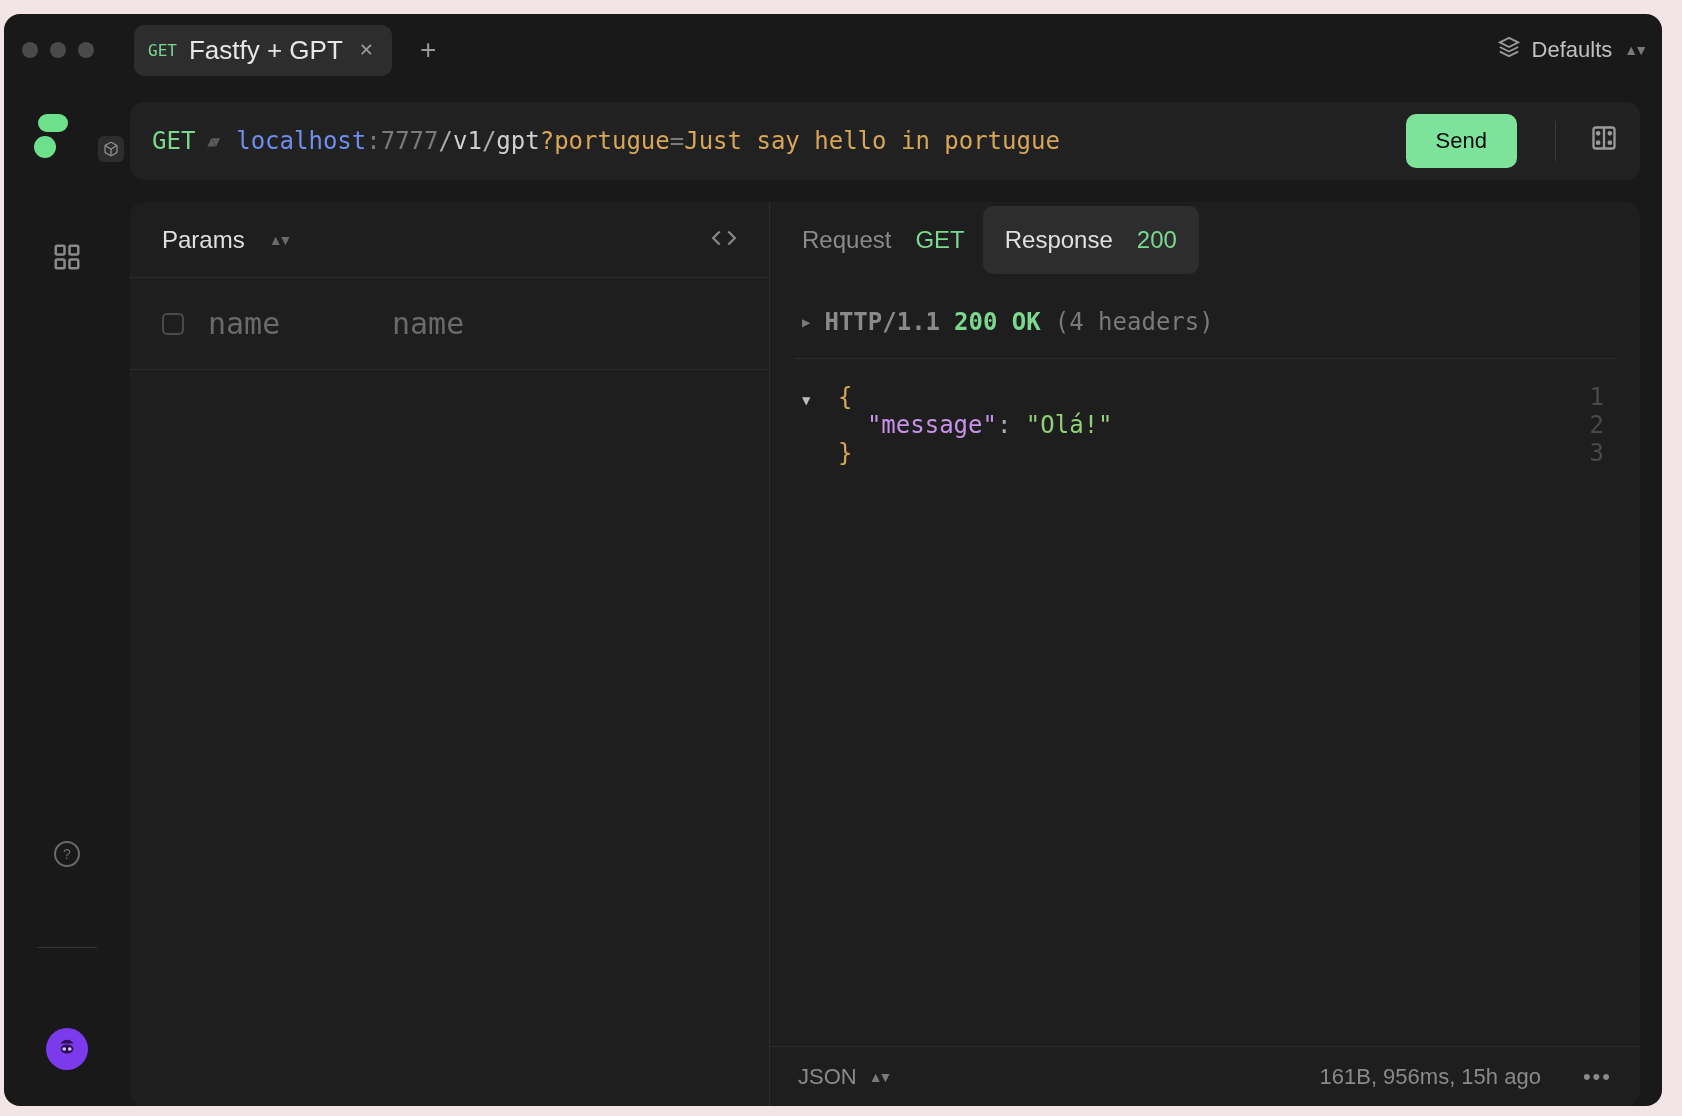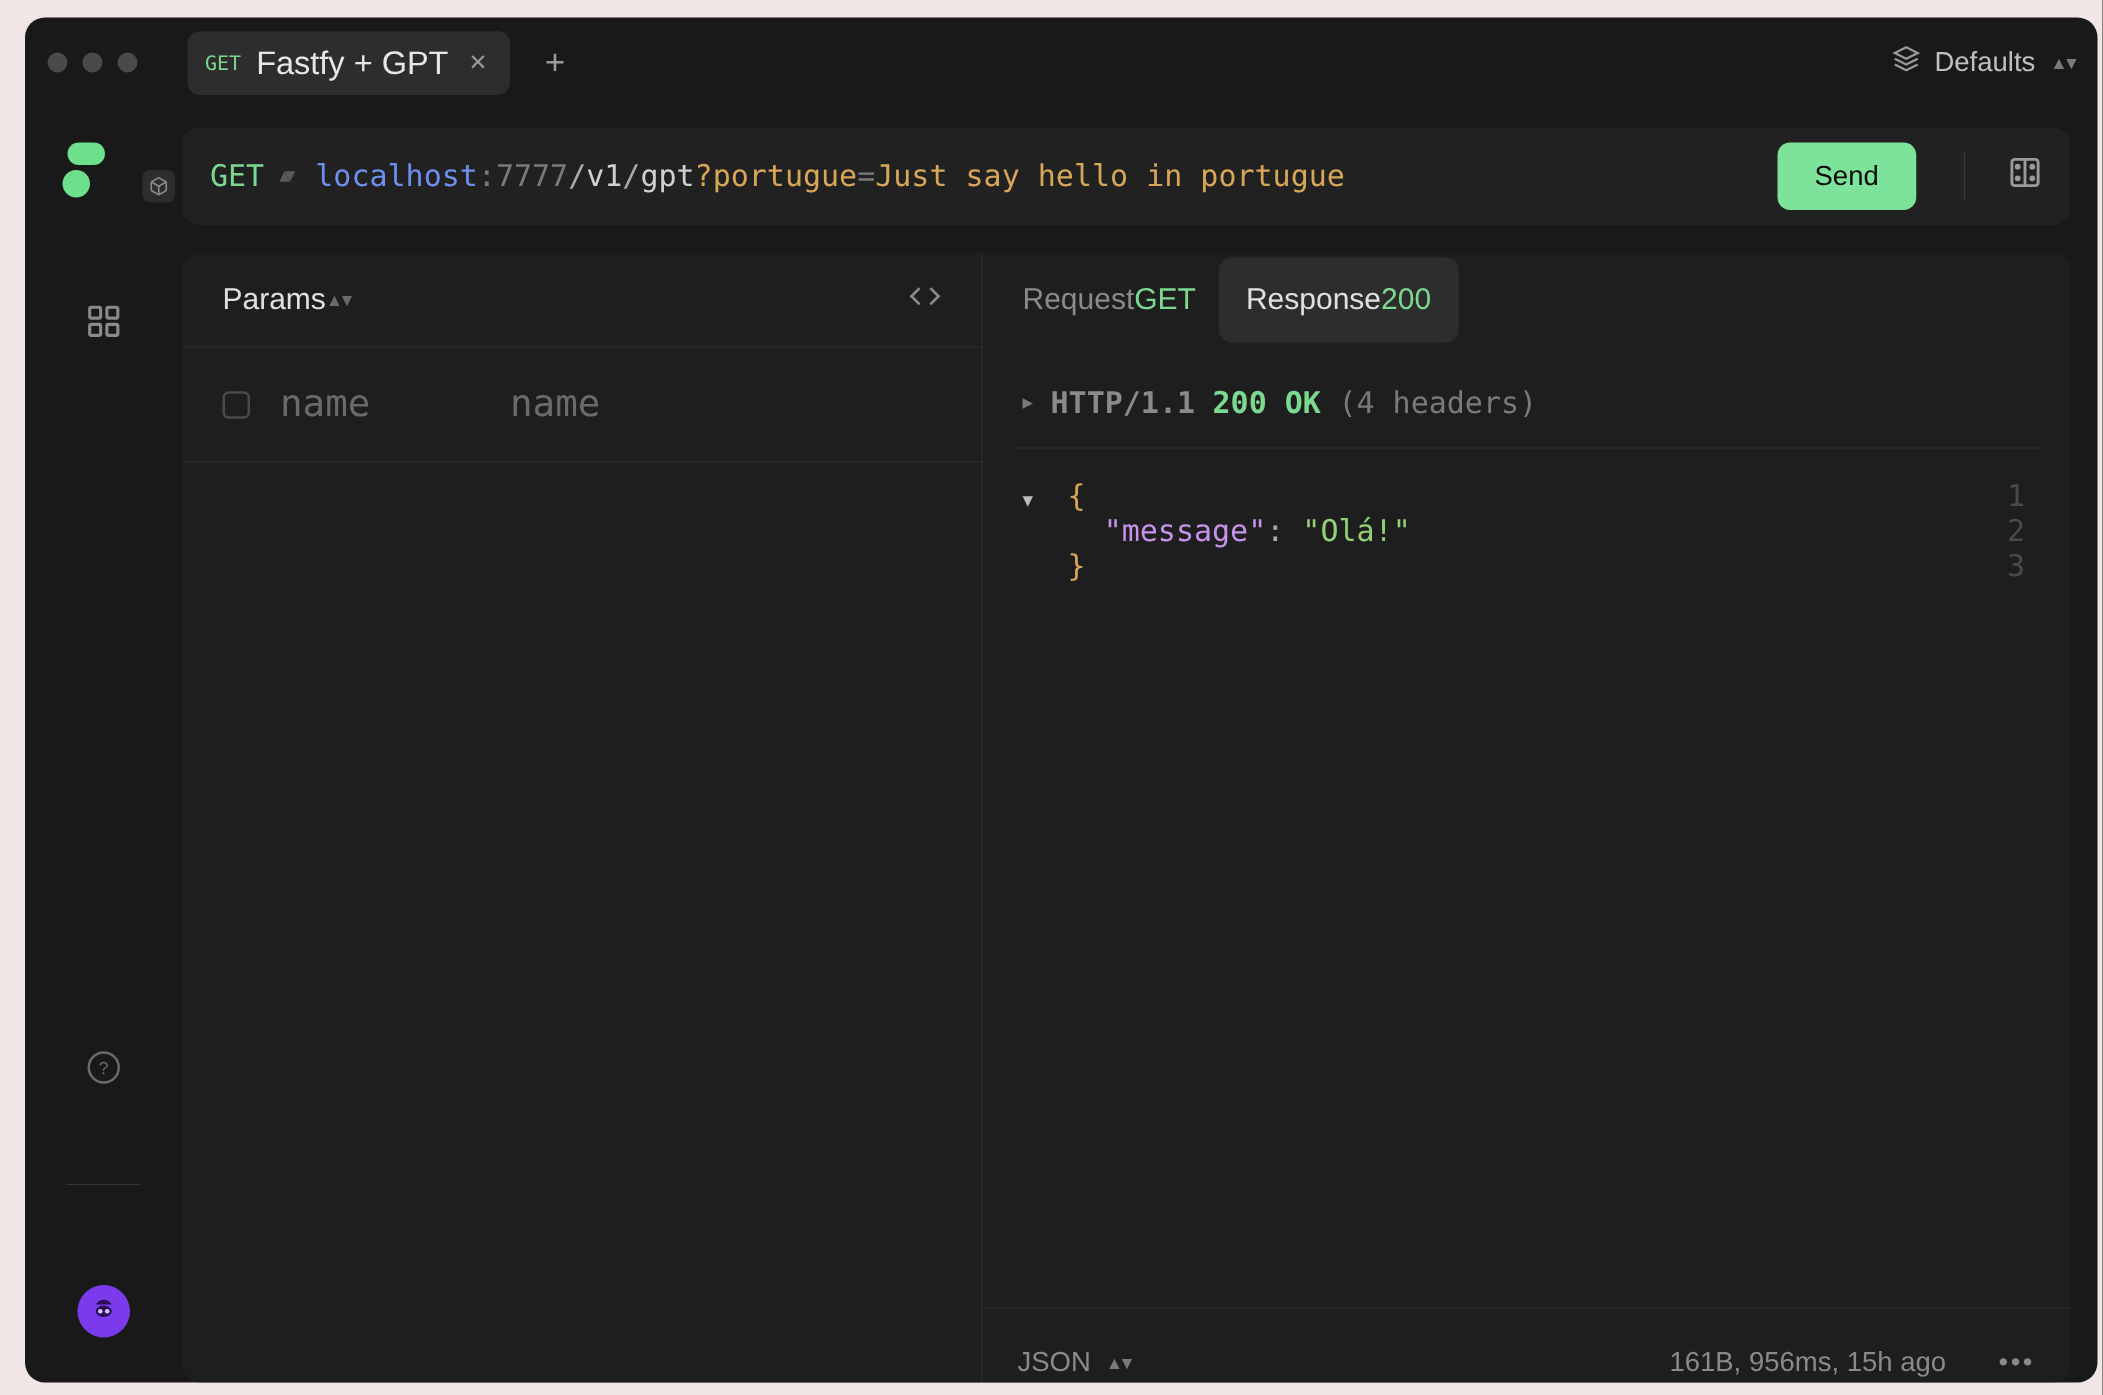--- a/index.html
+++ b/index.html
@@ -5,21 +5,21 @@
     * { margin: 0; padding: 0; box-sizing: border-box; }
     body {
       background: #f2e5e5;
       font-family: -apple-system, BlinkMacSystemFont, "Segoe UI", sans-serif;
       width: 1682px;
       height: 1116px;
       overflow: hidden;
     }
     .window {
       position: absolute;
-      left: 20px;
+      left: 4px;
       top: 14px;
       width: 1658px;
       height: 1092px;
       background: #1a191a;
       border-radius: 16px;
       overflow: hidden;
       display: flex;
       flex-direction: column;
     }
     
@@ -203,21 +203,21 @@
     .panel-tabs {
       height: 76px;
       display: flex;
       align-items: center;
       padding: 0 32px;
       border-bottom: 1px solid #2c2c2c;
       gap: 18px;
     }
     .ptab {
       color: #e0e0e0; font-size: 24px;
-      display: flex; align-items: center; gap: 0;
+      display: flex; align-items: center; gap: 24px;
       padding: 10px 0;
     }
     .ptab.active { background: #2e2d2e; padding: 20px 22px; border-radius: 10px; }
     .ptab .dim { color: #8a8a8a; }
     .green { color: #7bd88f; }
     .code-icon { margin-left: auto; color: #8a8a8a; }
 
     .param-header {
       display: flex; align-items: center;
       padding: 28px 32px;
@@ -256,21 +256,21 @@
     .json-row .ln { color: #4a4a4a; width: 40px; text-align: right; padding-right: 12px;}
     .brace { color: #d8a657; }
     .jkey { color: #c792ea; }
     .jstr { color: #91d076; }
     .jcolon { color: #aaa; }
     .tri-down { color: #bcbcbc; font-size: 14px; }
 
     .panel-footer {
       border-top: 1px solid #2c2c2c;
       height: 60px;
-      display: flex; align-items: flex-end;
+      display: flex; align-items: center;
       padding: 3px 28px;
       color: #8a8a8a;
       font-size: 22px;
       gap: 14px;
     }
     .panel-footer .meta { margin-left: auto; }
     .dots { margin-left: 28px; letter-spacing: 2px; }
   </style>
 </head>
 <body>

